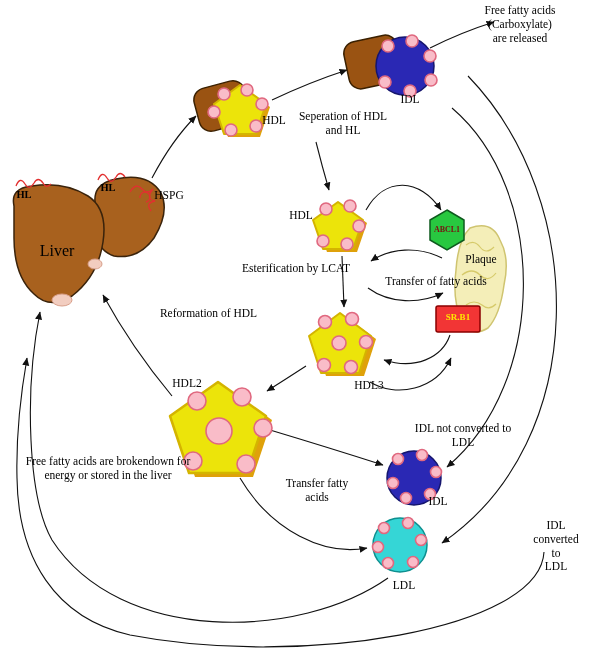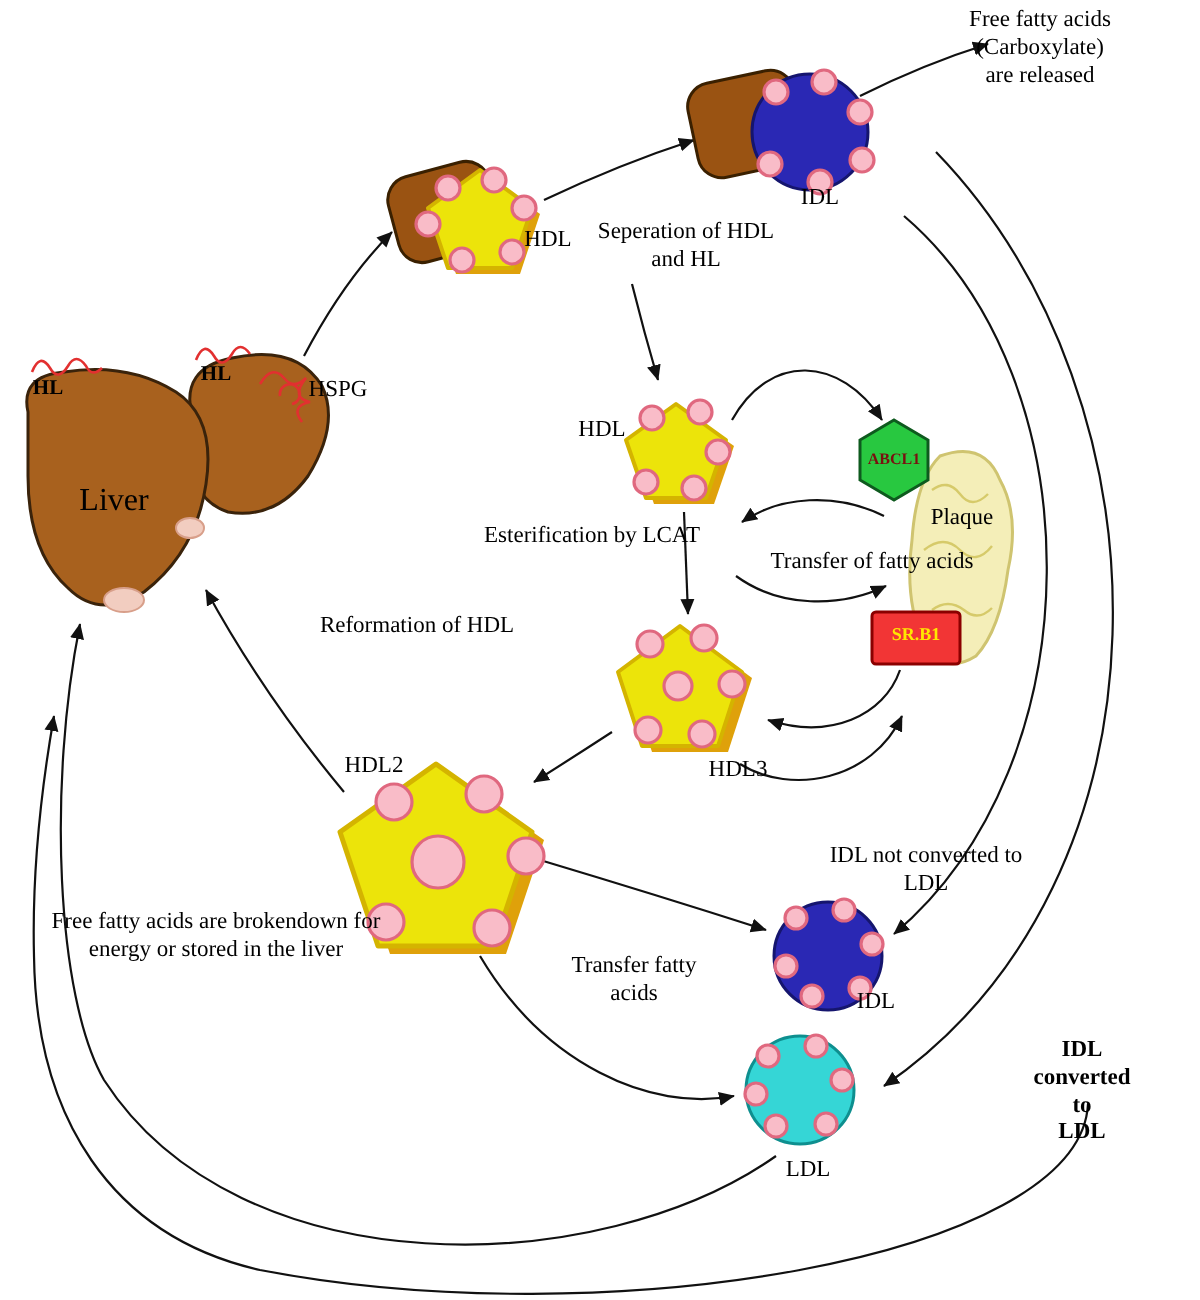--- a/index.html
+++ b/index.html
@@ -183,18 +183,18 @@
   <div class="lbl srb1" style="left:458px;top:312px;text-align:center;">SR.B1</div>
   <div class="lbl" style="left:369px;top:379px;">HDL3</div>
   <div class="lbl" style="left:187px;top:377px;">HDL2</div>
   <div class="lbl" style="left:190px;top:307px;padding-left:37px;">Reformation of HDL</div>
   <div class="lbl" style="left:463px;top:403px;margin-top:19px;">IDL not converted to
 LDL</div>
   <div class="lbl" style="left:438px;top:495px;">IDL</div>
   <div class="lbl" style="left:317px;top:477px;font-family:Liberation Serif, serif;">Transfer fatty
 acids</div>
   <div class="lbl" style="left:404px;top:579px;">LDL</div>
-  <div class="lbl" style="left:541px;top:519px;font-weight:bold;">IDL converted to
+  <div class="lbl" style="left:556px;top:519px;">IDL converted to
 LDL</div>
   <div class="lbl" style="left:108px;top:455px;">Free fatty acids are brokendown for
 energy or stored in the liver</div>
 
 </div>
 
 </body></html>

